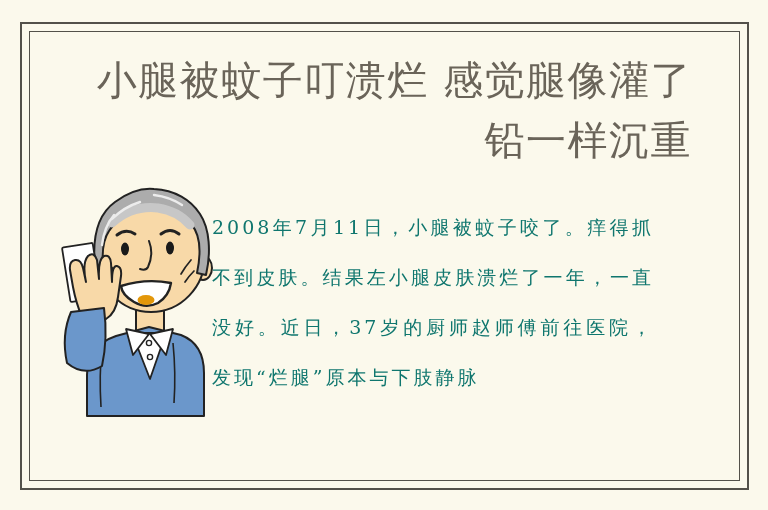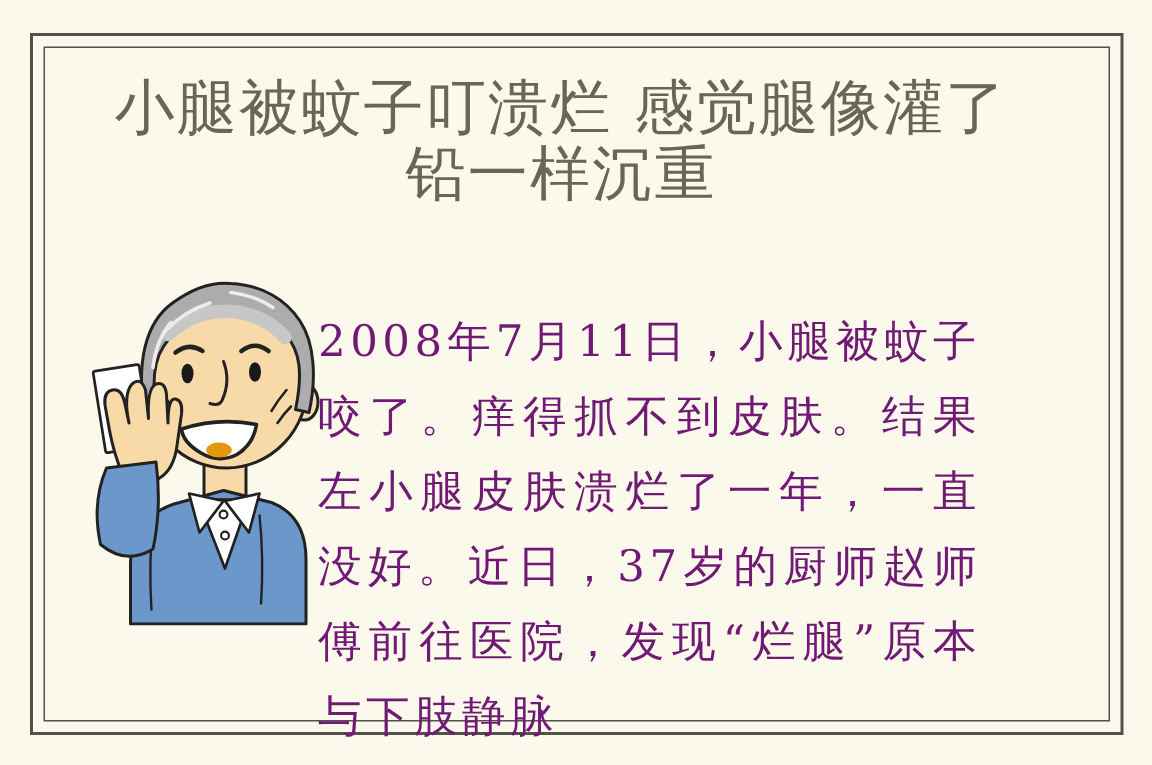--- a/index.html
+++ b/index.html
@@ -24,41 +24,41 @@
     border: 1.5px solid #53514A;
   }
   .article-title {
     position: absolute;
     left: 26px; top: 18px;
     width: 636px;
     margin: 0;
     font-family: "DejaVu Sans", "Liberation Sans", sans-serif;
     font-size: 40px;
     font-weight: 500;
-    line-height: 44px;
+    line-height: 60px;
     letter-spacing: 1.5px;
     color: #6A6459;
-    text-align: center;
+    text-align: right;
   }
   .content-row { position: absolute; left: 0; top: 0; right: 0; bottom: 0; }
   .illustration {
     position: absolute;
     left: 24px; top: 151px;
     width: 160px; height: 234px;
   }
   .article-body {
     position: absolute;
     left: 182px; top: 170px;
     width: 442px;
     margin: 0;
     font-family: "DejaVu Serif", "Liberation Serif", cursive, serif;
-    font-size: 29px;
+    font-size: 19px;
     line-height: 50px;
     letter-spacing: 3px;
-    color: #701a75;
+    color: #0f766e;
     text-align: justify;
   }
 </style>
 </head>
 <body>
 
 <div class="outer-frame">
   <div class="inner-frame">
 
     <h1 class="article-title">小腿被蚊子叮溃烂 感觉腿像灌了铅一样沉重</h1>

